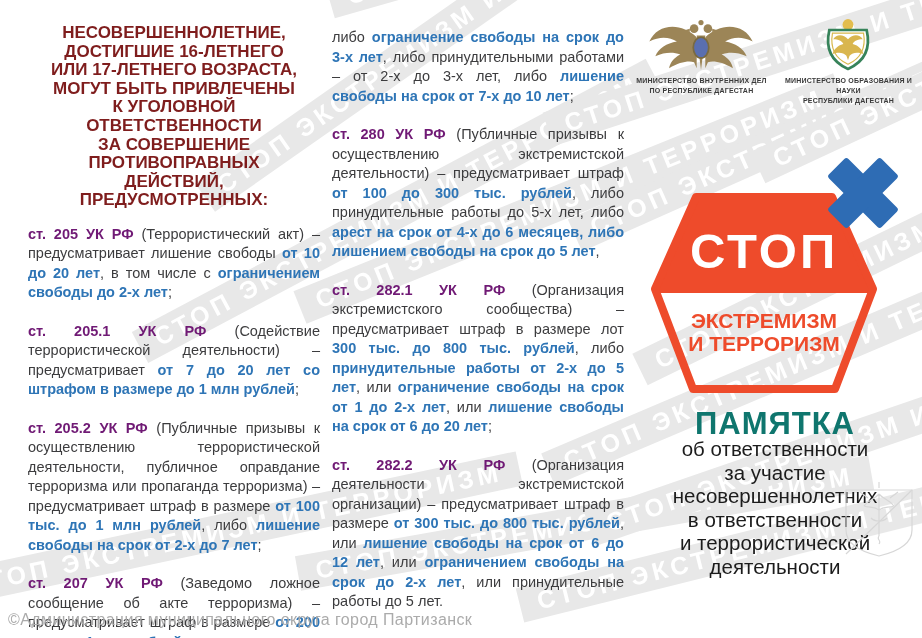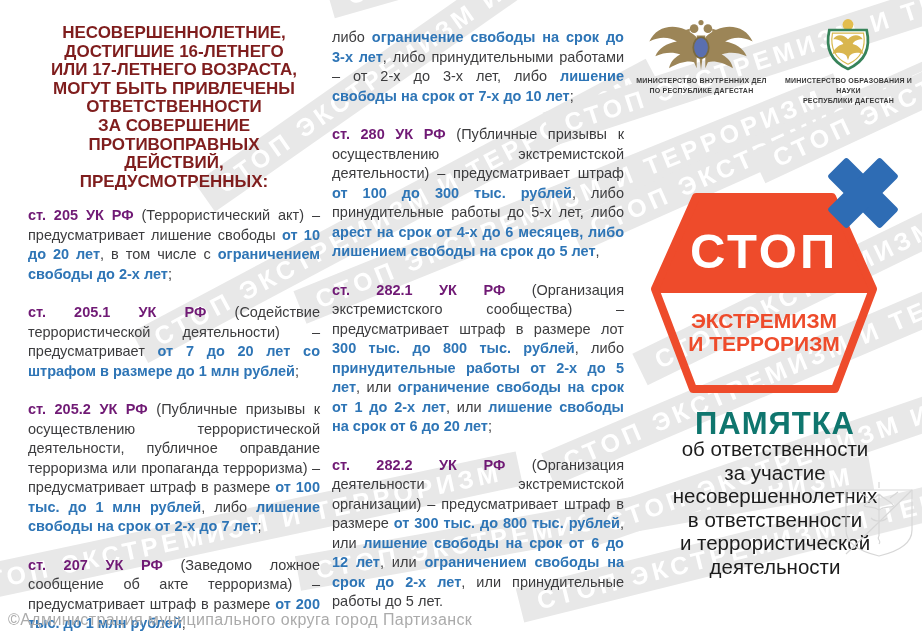--- a/index.html
+++ b/index.html
@@ -71,20 +71,21 @@
     <div class="wm-band" style="left:520px;top:588px;transform:rotate(-14deg);">СТОП ЭКСТРЕМИЗМ И ТЕРРОРИЗМ</div>
     <div class="wm-band" style="left:758px;top:150px;transform:rotate(-25deg);">СТОП ЭКСТРЕМИЗМ И ТЕРРОРИЗМ</div>
   </div>
 
   <div class="col col1">
     <div class="lead">
         <div>НЕСОВЕРШЕННОЛЕТНИЕ,</div>
         <div>ДОСТИГШИЕ 16-ЛЕТНЕГО</div>
         <div>ИЛИ 17-ЛЕТНЕГО ВОЗРАСТА,</div>
         <div>МОГУТ БЫТЬ ПРИВЛЕЧЕНЫ</div>
+        <div>К УГОЛОВНОЙ</div>
         <div>ОТВЕТСТВЕННОСТИ</div>
         <div>ЗА СОВЕРШЕНИЕ</div>
         <div>ПРОТИВОПРАВНЫХ</div>
         <div>ДЕЙСТВИЙ,</div>
         <div>ПРЕДУСМОТРЕННЫХ:</div>
       </div>
     <div class="articles">
         <p class="article"><span class="seg-bold">ст. 205 УК РФ </span><span>(Террористический акт) – предусматривает лишение свободы </span><span class="seg-blue">от 10 до 20 лет</span><span>, в том числе с </span><span class="seg-blue">ограничением свободы до 2-х лет</span><span>;</span></p>
         <p class="article"><span class="seg-bold">ст. 205.1 УК РФ </span><span>(Содействие террористической деятельности) – предусматривает </span><span class="seg-blue">от 7 до 20 лет со штрафом в размере до 1 млн рублей</span><span>;</span></p>
         <p class="article"><span class="seg-bold">ст. 205.2 УК РФ </span><span>(Публичные призывы к осуществлению террористической деятельности, публичное оправдание терроризма или пропаганда терроризма) – предусматривает штраф в размере </span><span class="seg-blue">от 100 тыс. до 1 млн рублей</span><span>, либо </span><span class="seg-blue">лишение свободы на срок от 2-х до 7 лет</span><span>;</span></p>

